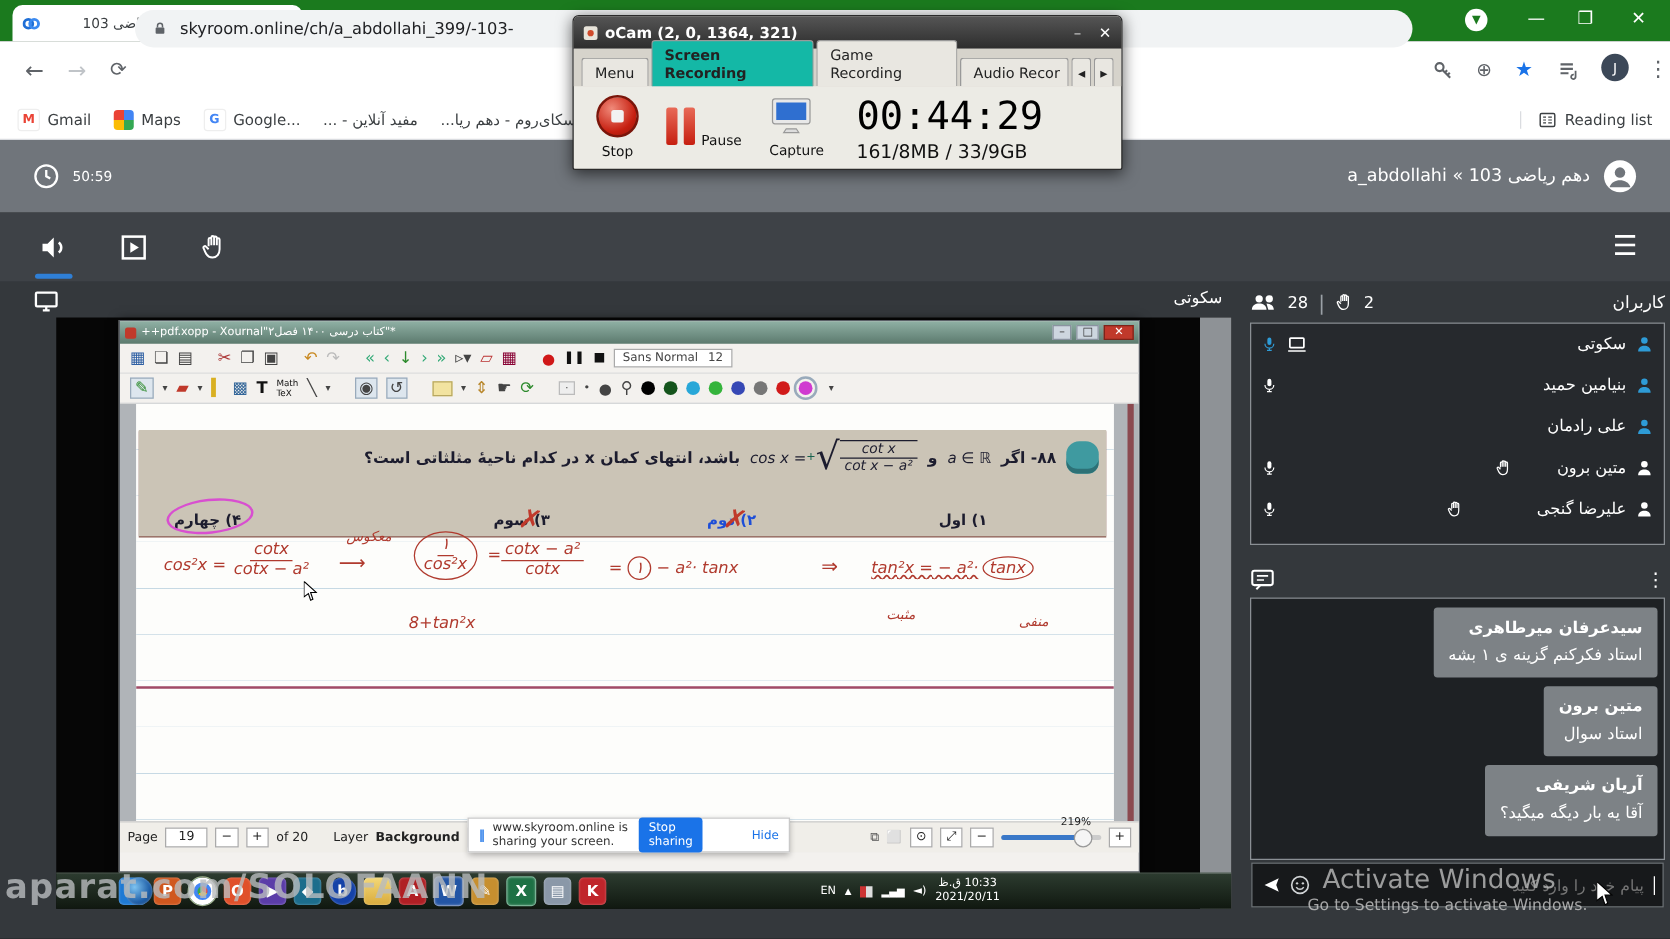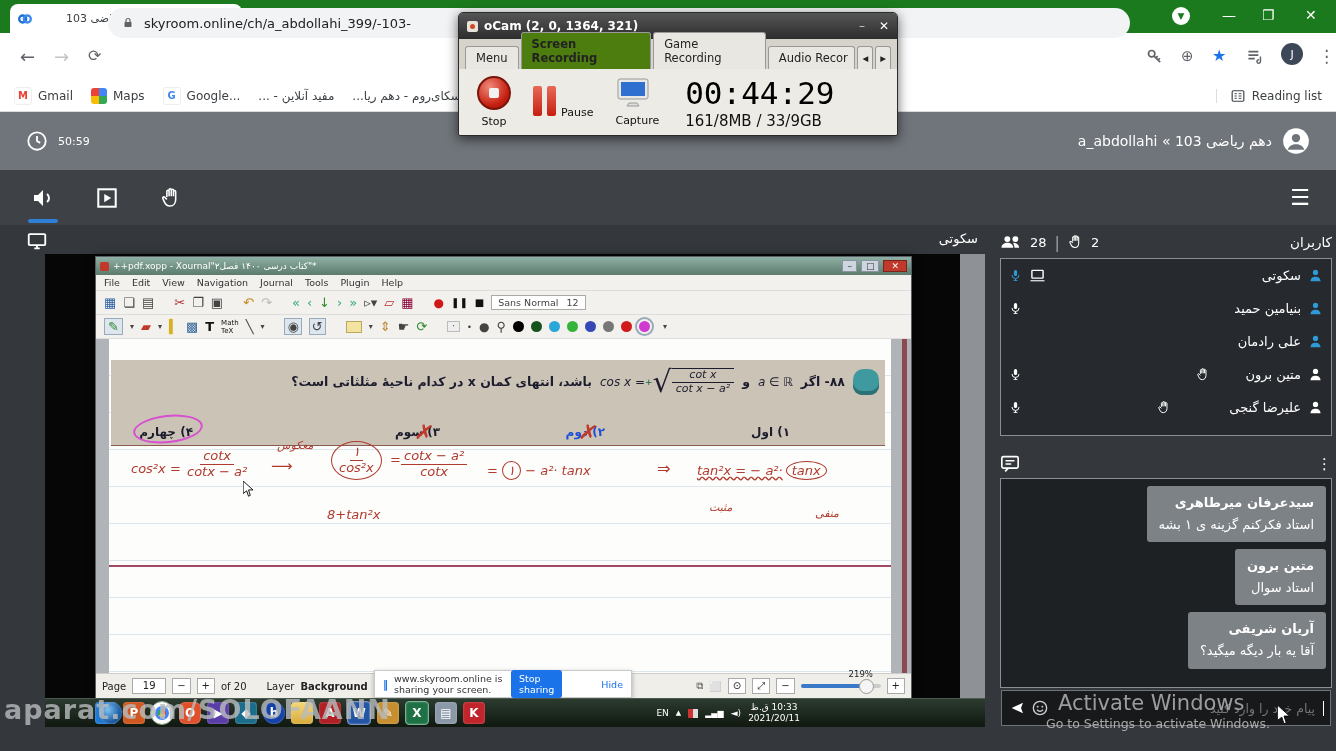--- a/index.html
+++ b/index.html
@@ -81,21 +81,21 @@
                     font-size:12.5px;direction:rtl;text-align:right;font-family:"DejaVu Sans",sans-serif;}
   .wm{color:#c3c5c7;opacity:.8;pointer-events:none;z-index:60;}
   
   .ocam{left:458px;top:12px;width:440px;height:124px;background:#ecebe5;border:1px solid #2b2b2b;
         border-radius:5px 5px 2px 2px;box-shadow:0 3px 12px rgba(0,0,0,.6);z-index:40;box-sizing:border-box;}
   .ocam-title{height:26px;background:linear-gradient(#555,#2d2d2d);border-radius:4px 4px 0 0;display:flex;
               align-items:center;color:#fff;font-size:12px;font-weight:bold;padding:0 8px;gap:6px;}
   .ocam-tabs{height:28px;background:#d6d3cb;display:flex;align-items:flex-end;padding:2px 6px 0;gap:2px;}
   .otab{font-size:11.5px;color:#222;background:#e9e7e1;border:1px solid #999;border-bottom:none;
         padding:4px 10px;border-radius:3px 3px 0 0;}
-  .otab.on{background:#4d7c0f;font-weight:bold;}
+  .otab.on{background:#14b8a6;font-weight:bold;}
   .ocam-body{height:66px;display:flex;align-items:center;gap:22px;padding:0 18px;}
   .olabel{font-size:11px;color:#111;text-align:center;margin-top:1px;}
 </style>
 </head>
 <body>
 
 <div id="root">
 
   <div class="abs frame"></div>
   <div class="abs tab">
@@ -217,30 +217,20 @@
   <div class="abs desktop"></div>
   <div class="abs scrolllane"></div>
 
   <div class="abs xo">
     <div class="xo-title">
       <span style="width:9px;height:9px;background:#c0392b;border-radius:2px;"></span>
       <span class="t">*"کتاب درسی ۱۴۰۰ فصل۲"pdf.xopp - Xournal++</span>
       <span style="font-size:9px;color:#333;background:#cdd6df;border:1px solid #8a93a0;padding:0 4px;">–</span>
       <span style="font-size:9px;color:#333;background:#cdd6df;border:1px solid #8a93a0;padding:0 4px;">□</span>
       <span style="font-size:9px;color:#fff;background:#c0392b;border:1px solid #7d241a;padding:0 7px;">✕</span>
-    </div>
-    <div class="xo-menu">
-      <span>File</span>
-      <span>Edit</span>
-      <span>View</span>
-      <span>Navigation</span>
-      <span>Journal</span>
-      <span>Tools</span>
-      <span>Plugin</span>
-      <span>Help</span>
     </div>
     <div class="xo-tb">
       <span style="color:#2e5fa3;">▦</span>
       <span>❏</span>
       <span>▤</span>
       <span class="sp"></span>
       <span style="color:#a33;">✂</span>
       <span>❐</span>
       <span>▣</span>
       <span class="sp"></span>

